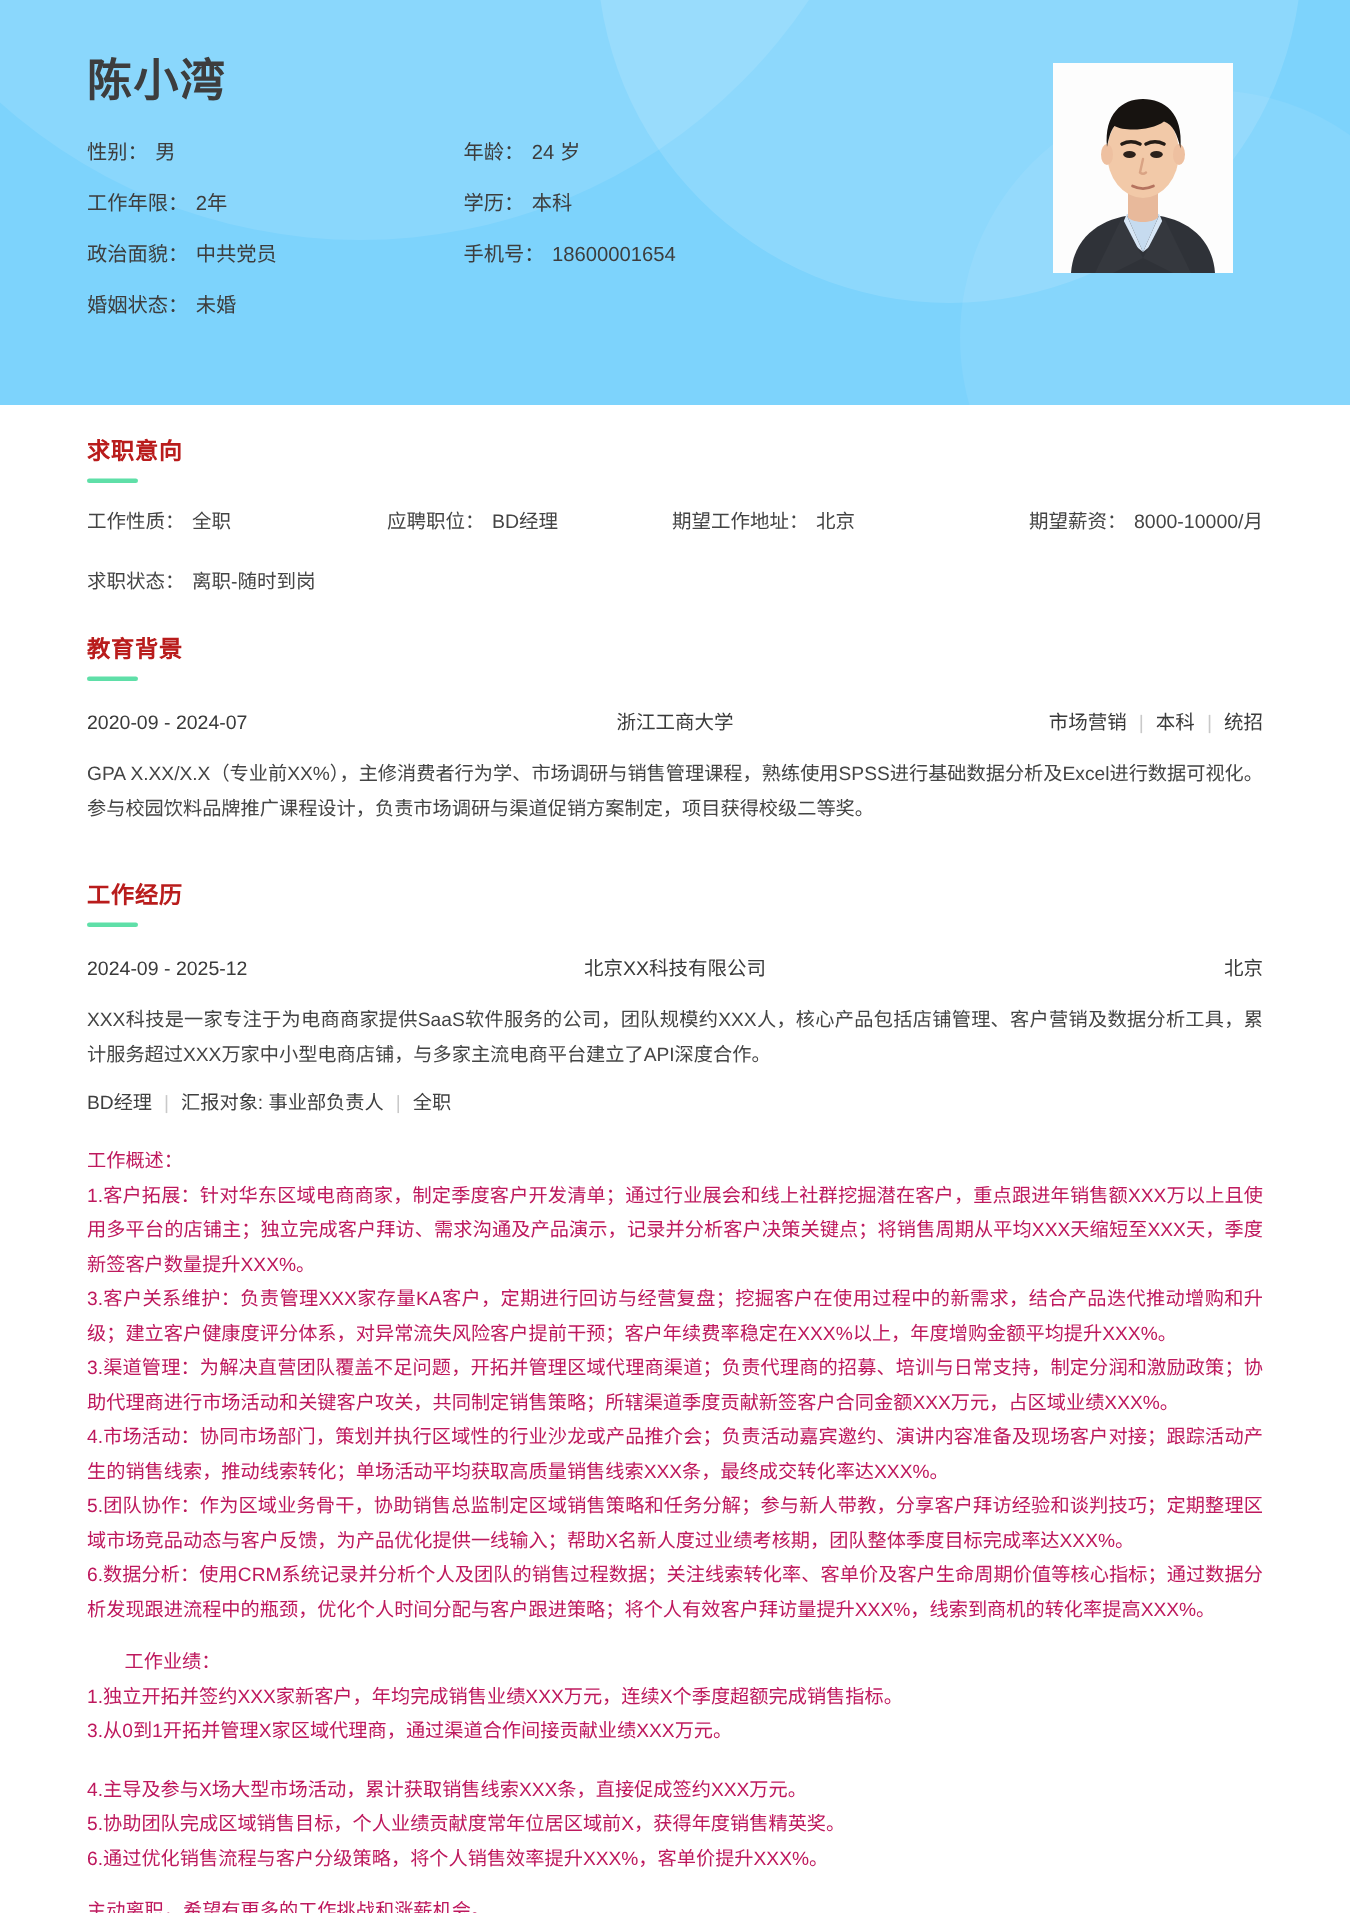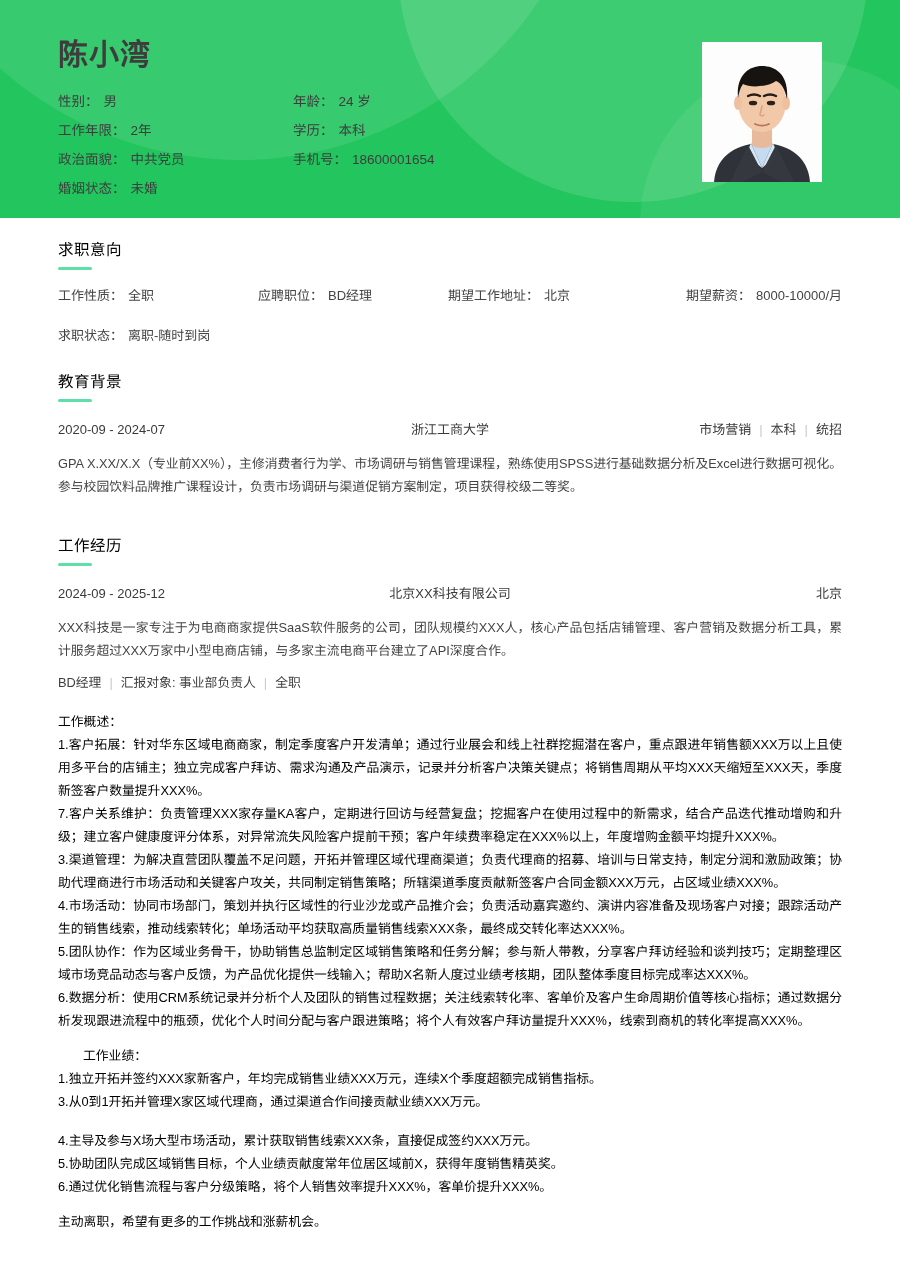--- a/index.html
+++ b/index.html
@@ -21,22 +21,22 @@
     min-height: 1275px;
     position: relative;
     background: #ffffff;
     overflow: hidden;
   }
 
   
   .header {
     position: relative;
     width: 900px;
-    height: 218px;
-    background: #22c55e;
+    height: 270px;
+    background: #7dd3fc;
     overflow: hidden;
   }
   .header-deco {
     position: absolute;
     border-radius: 50%;
     background: rgba(255,255,255,0.13);
     pointer-events: none;
   }
   .deco-1 {
     width: 470px;
@@ -72,20 +72,21 @@
     letter-spacing: 1px;
     margin: 0 0 22px 0;
     line-height: 1.1;
   }
   .basic-grid {
     display: grid;
     grid-template-columns: 235px auto;
     row-gap: 11px;
     column-gap: 0;
     max-width: 620px;
+    gap: 16px;
   }
   .basic-item {
     font-size: 13.5px;
     color: #3d3d3d;
     line-height: 18px;
     white-space: nowrap;
   }
   .basic-item .bk { color: #3d3d3d; }
   .basic-item .bv { color: #3d3d3d; margin-left: 5px; }
 
@@ -103,22 +104,22 @@
 
   
   .content {
     padding: 22px 58px 30px 58px;
   }
 
   .section { margin-bottom: 4px; }
 
   .sec-title {
     font-size: 15.5px;
-    font-weight: normal;
-    color: #000000;
+    font-weight: bold;
+    color: #b91c1c;
     letter-spacing: 0.5px;
     margin: 0 0 7px 0;
     line-height: 1.3;
   }
   .sec-rule {
     width: 34px;
     height: 3px;
     background: #5FDFA8;
     border-radius: 2px;
     margin-bottom: 16px;
@@ -187,21 +188,21 @@
   }
   .meta-line span.dv {
     color: #c9c9c9;
     margin: 0 8px;
     font-weight: 300;
   }
 
   .block {
     font-size: 12.8px;
     line-height: 23px;
-    color: #000000;
+    color: #be185d;
     margin: 0 0 14px 0;
     text-align: justify;
     white-space: pre-wrap;
   }
   .block:last-child { margin-bottom: 0; }
 
   .spacer-sm { height: 12px; }
   .section-gap { height: 24px; }
 </style>
 </head>
@@ -334,21 +335,21 @@
       </div>
 
       <p class="para">XXX科技是一家专注于为电商商家提供SaaS软件服务的公司，团队规模约XXX人，核心产品包括店铺管理、客户营销及数据分析工具，累计服务超过XXX万家中小型电商店铺，与多家主流电商平台建立了API深度合作。</p>
 
       <div class="meta-line">
         <span>BD经理</span><span class="dv">|</span><span>汇报对象: 事业部负责人</span><span class="dv">|</span><span>全职</span>
       </div>
 
       <div class="block" style="margin-bottom:0;">工作概述：</div>
       <div class="block" style="margin-bottom:0;">1.客户拓展：针对华东区域电商商家，制定季度客户开发清单；通过行业展会和线上社群挖掘潜在客户，重点跟进年销售额XXX万以上且使用多平台的店铺主；独立完成客户拜访、需求沟通及产品演示，记录并分析客户决策关键点；将销售周期从平均XXX天缩短至XXX天，季度新签客户数量提升XXX%。</div>
-      <div class="block" style="margin-bottom:0;">7.客户关系维护：负责管理XXX家存量KA客户，定期进行回访与经营复盘；挖掘客户在使用过程中的新需求，结合产品迭代推动增购和升级；建立客户健康度评分体系，对异常流失风险客户提前干预；客户年续费率稳定在XXX%以上，年度增购金额平均提升XXX%。</div>
+      <div class="block" style="margin-bottom:0;">3.客户关系维护：负责管理XXX家存量KA客户，定期进行回访与经营复盘；挖掘客户在使用过程中的新需求，结合产品迭代推动增购和升级；建立客户健康度评分体系，对异常流失风险客户提前干预；客户年续费率稳定在XXX%以上，年度增购金额平均提升XXX%。</div>
       <div class="block" style="margin-bottom:0;">3.渠道管理：为解决直营团队覆盖不足问题，开拓并管理区域代理商渠道；负责代理商的招募、培训与日常支持，制定分润和激励政策；协助代理商进行市场活动和关键客户攻关，共同制定销售策略；所辖渠道季度贡献新签客户合同金额XXX万元，占区域业绩XXX%。</div>
       <div class="block" style="margin-bottom:0;">4.市场活动：协同市场部门，策划并执行区域性的行业沙龙或产品推介会；负责活动嘉宾邀约、演讲内容准备及现场客户对接；跟踪活动产生的销售线索，推动线索转化；单场活动平均获取高质量销售线索XXX条，最终成交转化率达XXX%。</div>
       <div class="block" style="margin-bottom:0;">5.团队协作：作为区域业务骨干，协助销售总监制定区域销售策略和任务分解；参与新人带教，分享客户拜访经验和谈判技巧；定期整理区域市场竞品动态与客户反馈，为产品优化提供一线输入；帮助X名新人度过业绩考核期，团队整体季度目标完成率达XXX%。</div>
       <div class="block" style="margin-bottom:0;">6.数据分析：使用CRM系统记录并分析个人及团队的销售过程数据；关注线索转化率、客单价及客户生命周期价值等核心指标；通过数据分析发现跟进流程中的瓶颈，优化个人时间分配与客户跟进策略；将个人有效客户拜访量提升XXX%，线索到商机的转化率提高XXX%。</div>
 
       <div class="spacer-sm"></div>
 
       <div class="block" style="margin-bottom:0;margin-left:25px;">工作业绩：</div>
       <div class="block" style="margin-bottom:0;">1.独立开拓并签约XXX家新客户，年均完成销售业绩XXX万元，连续X个季度超额完成销售指标。</div>
       <div class="block" style="margin-bottom:16px;">3.从0到1开拓并管理X家区域代理商，通过渠道合作间接贡献业绩XXX万元。</div>

